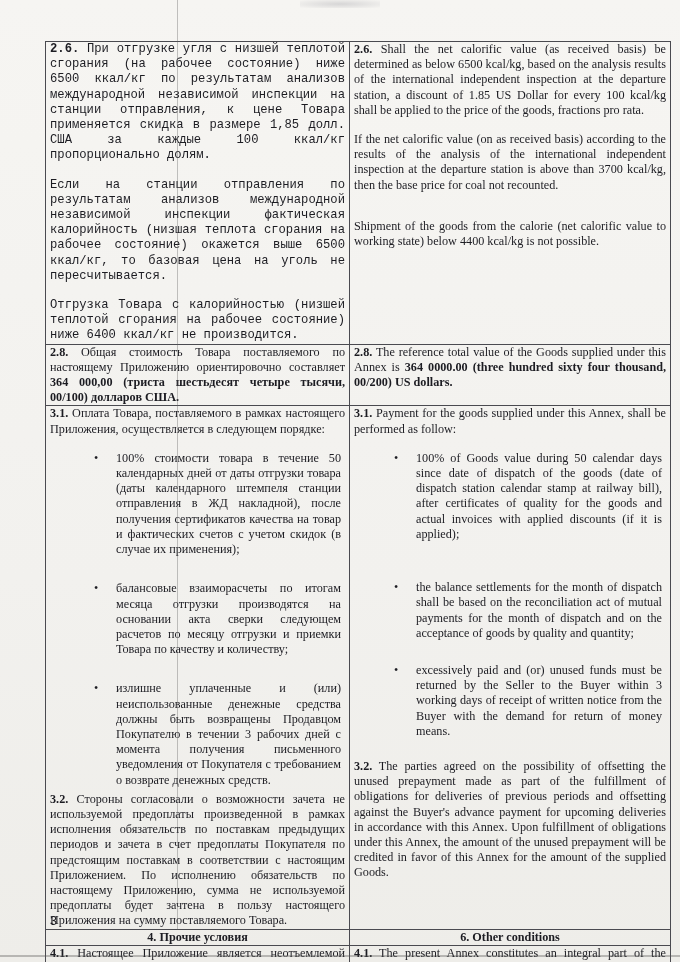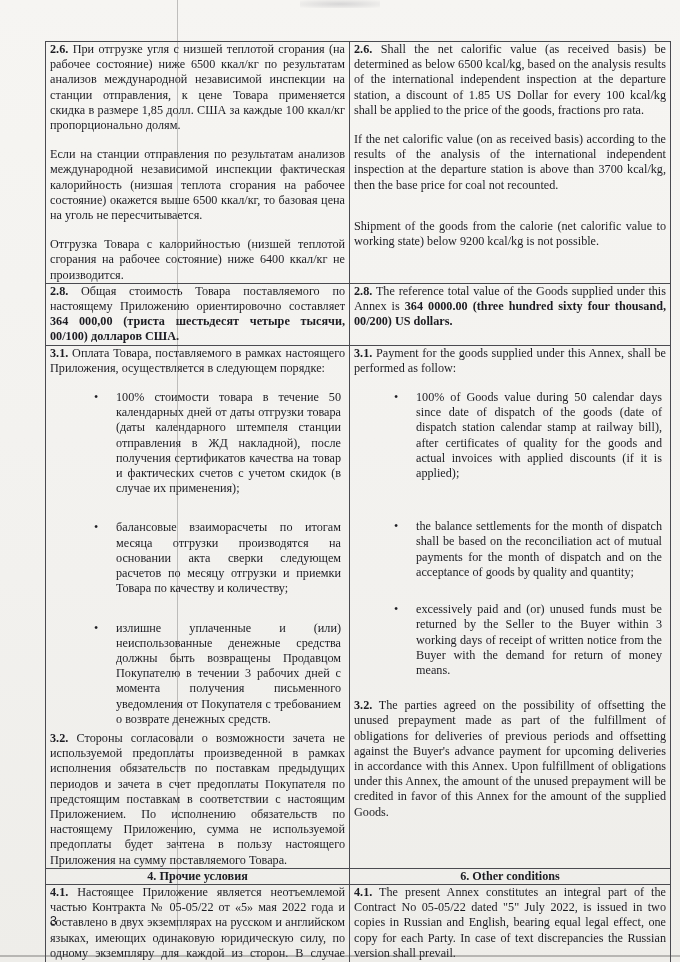--- a/index.html
+++ b/index.html
@@ -27,33 +27,33 @@
 </head>
 <body>
 
 <div class="page">
   <div class="smudge"></div>
 
   <table class="doc">
 
     <tbody>
         <tr>
-      <td class="ru" style="height:220px;">
+      <td class="ru" style="height:220px;font-family:Liberation Mono, monospace;">
         <p><span class="num">2.6.</span> <span>При отгрузке угля с низшей теплотой сгорания (на рабочее состояние) ниже 6500 ккал/кг по результатам анализов международной независимой инспекции на станции отправления, к цене Товара применяется скидка в размере 1,85 долл. США за каждые 100 ккал/кг пропорционально долям.</span></p>
         <div class="gap"></div>
         <p>Если на станции отправления по результатам анализов международной независимой инспекции фактическая калорийность (низшая теплота сгорания на рабочее состояние) окажется выше 6500 ккал/кг, то базовая цена на уголь не пересчитывается.</p>
         <div class="gap"></div>
         <p>Отгрузка Товара с калорийностью (низшей теплотой сгорания на рабочее состояние) ниже 6400 ккал/кг не производится.</p>
       </td>
       <td class="en">
         <p><span class="num">2.6.</span> <span>Shall the net calorific value (as received basis) be determined as below 6500 kcal/kg, based on the analysis results of the international independent inspection at the departure station, a discount of 1.85 US Dollar for every 100 kcal/kg shall be applied to the price of the goods, fractions pro rata.</span></p>
         <div class="gap"></div>
         <p>If the net calorific value (on as received basis) according to the results of the analysis of the international independent inspection at the departure station is above than 3700 kcal/kg, then the base price for coal not recounted.</p>
         <div class="gap" style="height:26px;"></div>
-        <p>Shipment of the goods from the calorie (net calorific value to working state) below 9200 kcal/kg is not possible.</p>
+        <p>Shipment of the goods from the calorie (net calorific value to working state) below 4400 kcal/kg is not possible.</p>
       </td>
     </tr>
 
     <tr>
       <td class="ru">
         <p><span class="num">2.8.</span> <span>Общая стоимость Товара поставляемого по настоящему Приложению ориентировочно составляет</span> <span class="b">364 000,00 (триста шестьдесят четыре тысячи, 00/100) долларов США.</span></p>
       </td>
       <td class="en">
         <p><span class="num">2.8.</span> <span>The reference total value of the Goods supplied under this Annex is</span> <span class="b">364 0000.00 (three hundred sixty four thousand, 00/200) US dollars.</span></p>
       </td>

